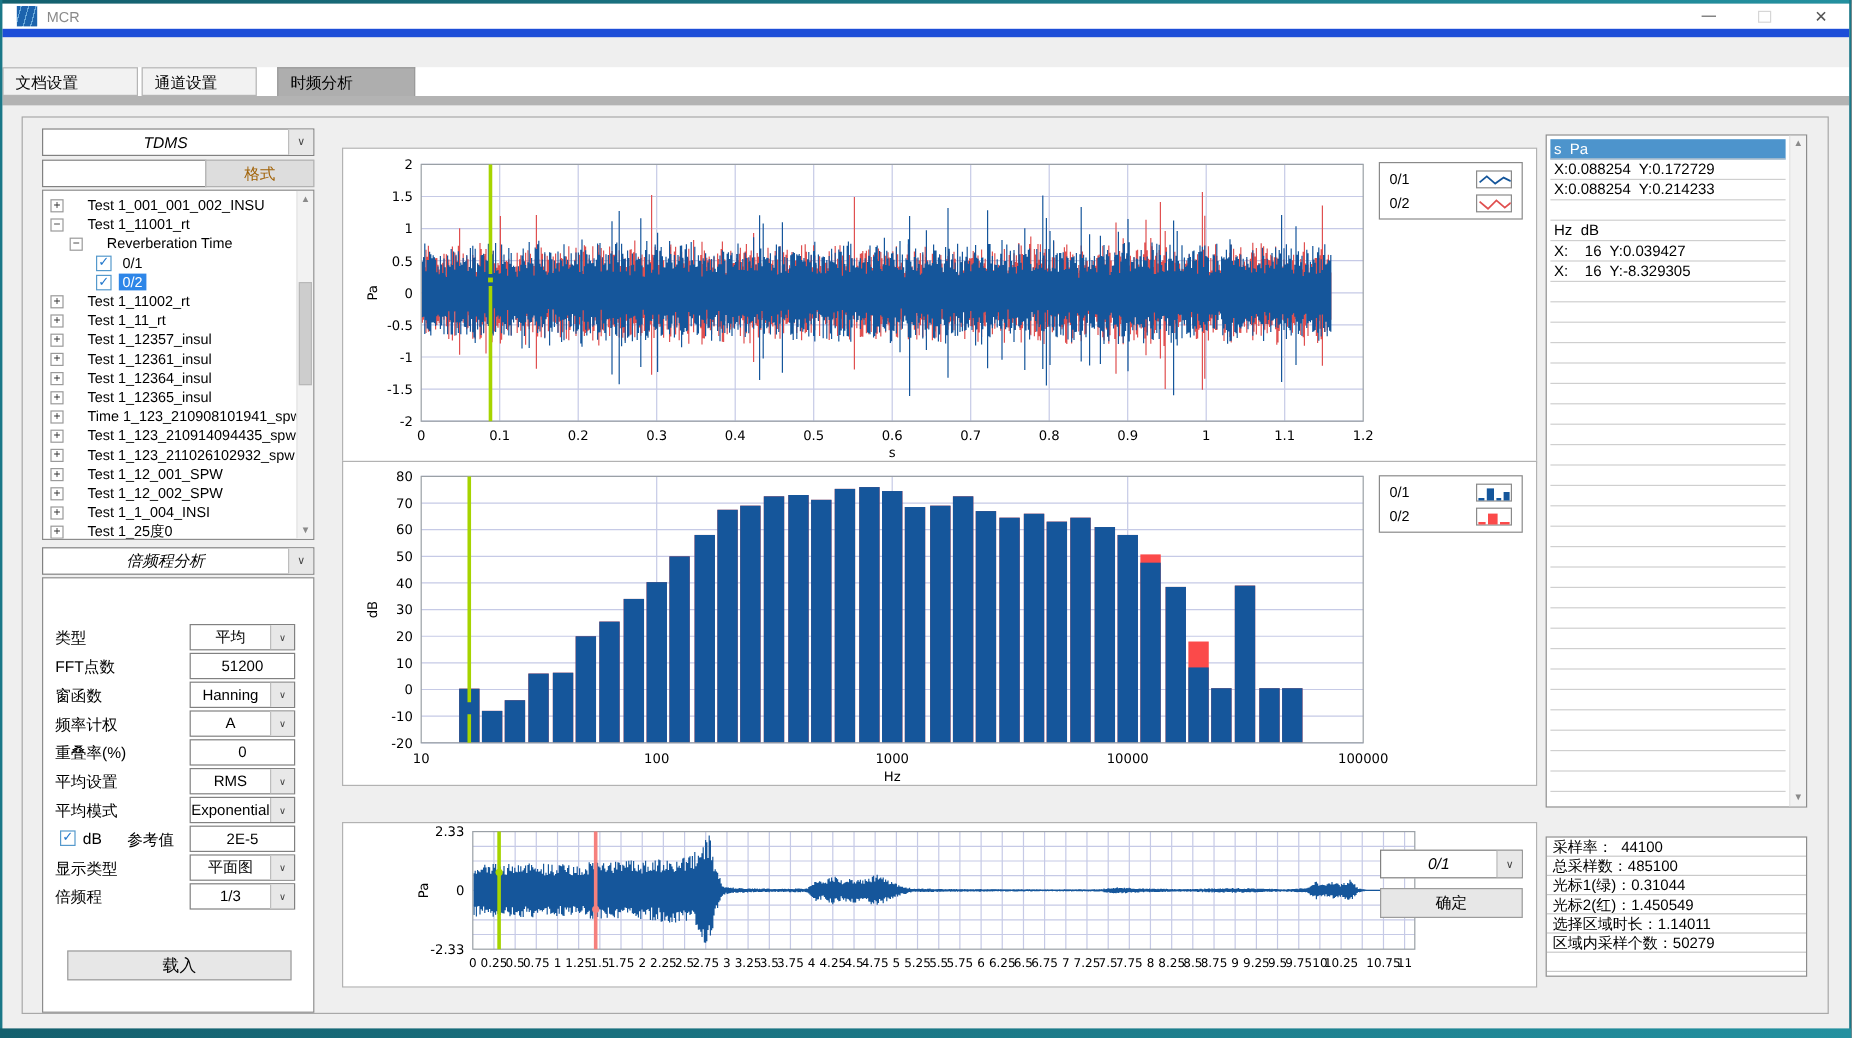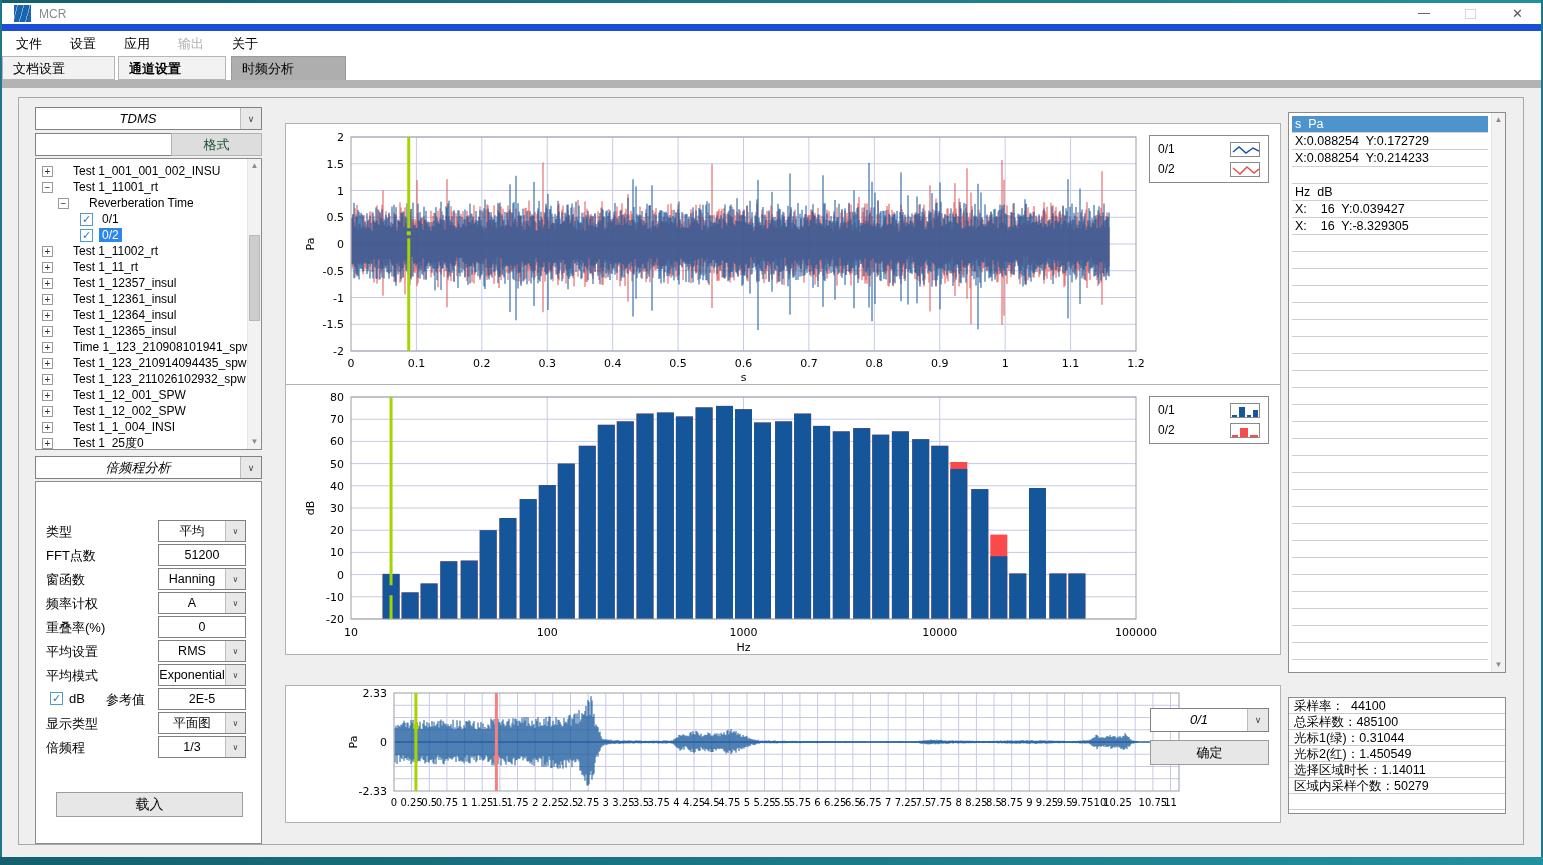--- a/index.html
+++ b/index.html
@@ -21,34 +21,34 @@
   .glyph-max{width:11px;height:10px;border:1px solid #d6d6d6;display:block;}
   .glyph-close{font-size:13px;color:#555;line-height:13px;}
 
   .menubar{position:absolute;left:2px;top:31px;width:1539px;height:25px;background:#ffffff;display:flex;align-items:center;font-size:13px;}
   .menu-item{margin-left:14px;margin-right:14px;color:#000;}
   .menu-item.disabled{color:#b0b0b0;}
 
   .tabrow{position:absolute;left:2px;top:56px;width:1539px;height:24px;background:#ffffff;}
   .tab{position:absolute;top:0;height:24px;line-height:23px;font-size:13px;padding-left:10px;background:#f2f2f2;border:1px solid #b5b5b5;color:#000;}
   .tab:nth-child(1){left:0;width:113px;}
-  .tab:nth-child(2){left:116px;width:108px;font-weight:bold;}
+  .tab:nth-child(2){left:116px;width:96px;}
   .tab:nth-child(3){left:229px;width:115px;}
   .tab.active{background:#aeaeae;border-color:#9a9a9a;border-bottom:none;height:25px;}
   .tabstrip{position:absolute;left:2px;top:80px;width:1539px;height:8px;background:#b3b3b3;}
 
   .content{position:absolute;left:2px;top:88px;width:1539px;height:769px;background:#efefef;}
   .frame{position:absolute;left:16px;top:9px;width:1506px;height:748px;border:1px solid #a8a8a8;}
 
   
   .combo{position:absolute;background:#fff;border:1px solid #818181;display:flex;align-items:stretch;}
   .combo .val{flex:1;text-align:center;font-size:13px;line-height:21px;overflow:hidden;white-space:nowrap;font-style:italic;}
   .combo .cbtn{width:21px;background:#e8e8e8;border-left:1px solid #bdbdbd;display:flex;align-items:center;justify-content:center;font-size:9px;color:#444;}
   .btn{position:absolute;background:#e7e7e7;border:1px solid #9c9c9c;text-align:center;font-size:13px;color:#000;}
-  .btn.disabled{color:#14532d;background:#dddddd;border-color:#b2b2b2;}
+  .btn.disabled{color:#a16207;background:#dddddd;border-color:#b2b2b2;}
   .tinput{position:absolute;background:#fff;border:1px solid #818181;font-size:13px;padding:0 4px;font-family:inherit;}
 
   
   .tree-panel{position:absolute;left:33px;top:70px;width:227px;height:292px;background:#fff;border:1px solid #8c8c8c;overflow:hidden;}
   .tree-rows{position:absolute;left:0;top:4px;right:14px;}
   .tree-row{display:flex;align-items:center;height:16px;font-size:12px;white-space:nowrap;}
   .tree-row.lv1{padding-left:6px;}
   .tree-row.lv2{padding-left:22px;}
   .tree-row.lv3{padding-left:44px;}
   .expander{width:11px;height:11px;border:1px solid #9a9a9a;background:#fff;color:#333;font-size:10px;line-height:9px;text-align:center;margin-right:17px;flex:none;}
@@ -106,27 +106,20 @@
         </div>
       <div class="win-btn">
           <span class="glyph-max"></span>
         </div>
       <div class="win-btn">
           <span class="glyph-close">✕</span>
         </div>
     </div>
   </div>
 
-  <div class="menubar">
-      <span class="menu-item">文件</span>
-      <span class="menu-item">设置</span>
-      <span class="menu-item">应用</span>
-      <span class="menu-item disabled">输出</span>
-      <span class="menu-item">关于</span>
-    </div>
   <div class="tabrow">
       <div class="tab">文档设置</div>
       <div class="tab">通道设置</div>
       <div class="tab active">时频分析</div>
     </div>
   <div class="tabstrip"></div>
 
   <div class="content">
     <div class="frame"></div>
 

